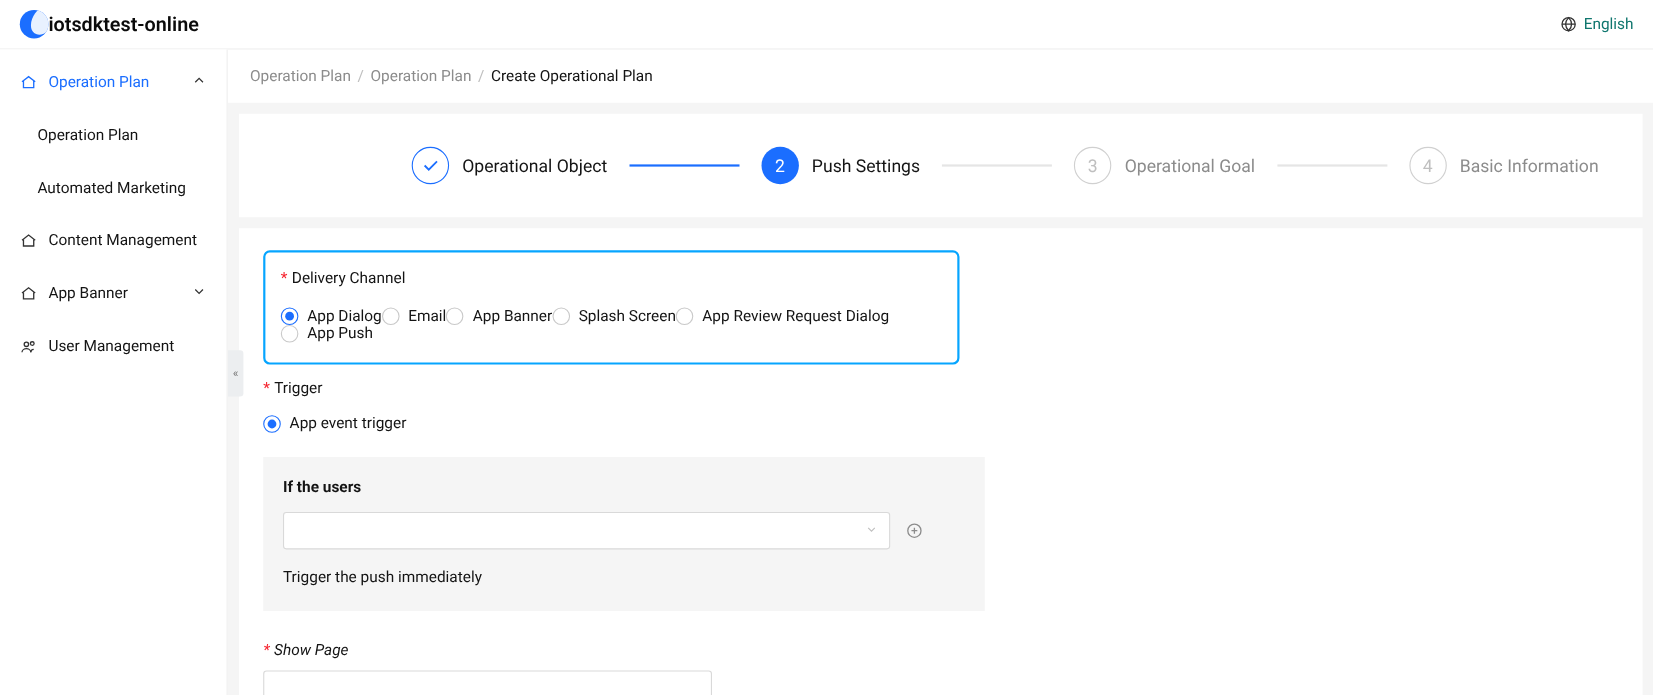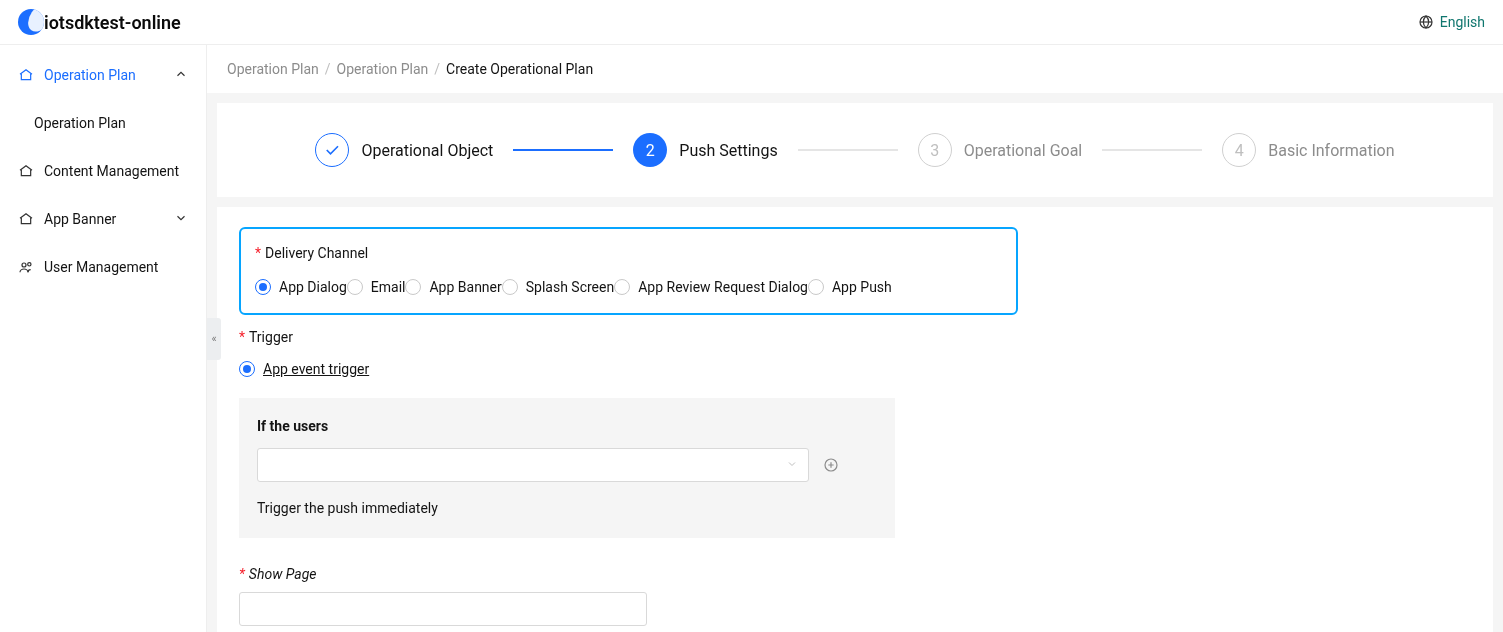--- a/index.html
+++ b/index.html
@@ -23,35 +23,35 @@
   .icon16 svg { display:block; }
 
   .main { flex: 1; background: #f5f5f5; position: relative; overflow: auto; }
   .collapse-handle { position: absolute; left: 0; top: 50%; transform: translateY(-50%); width: 14px; height: 42px; background: #eceef0; display: flex; align-items: center; justify-content: center; cursor: pointer; color: #777; font-size: 11px; border-radius: 0 3px 3px 0;}
   
   .breadcrumb { background: #fff; padding: 16px 20px; font-size: 14px; color: #8c8c8c; display: flex; align-items: center; gap: 6px; }
   .breadcrumb .sep { color: #bfbfbf; }
   .breadcrumb .current { color: #141414; }
   .bc-item { color: #8c8c8c; }
 
-  .steps-card { background: #fff; margin: 10px 10px 0 10px; padding: 30px 40px; display: flex; align-items: center; justify-content: center; gap: 0; }
+  .steps-card { background: #fff; margin: 10px 10px 0 10px; padding: 30px 40px; display: flex; align-items: center; justify-content: flex-end; gap: 0; }
   .step { display: flex; align-items: center; gap: 12px; }
   .step-circle { width: 34px; height: 34px; border-radius: 50%; display: flex; align-items: center; justify-content: center; font-size: 16px; }
   .step-circle.done { border: 1.5px solid #1b6eff; color: #1b6eff; background: #fff; }
   .step-circle.active { background: #1b6eff; color: #fff; }
   .step-circle.pending { border: 1.5px solid #d0d0d0; color: #bfbfbf; background: #fff; }
   .step-label { font-size: 16px; color: #141414; }
   .step-label.muted { color: #8c8c8c; }
   .step-line { width: 100px; height: 1.5px; margin: 0 20px; }
   .step-line.blue { background: #1b6eff; }
   .step-line.gray { background: #e5e5e5; }
 
   .form-card { background: #fff; margin: 10px 10px 0 10px; padding: 20px 22px 40px 22px; }
   
-  .hl-box { border: 2px solid #06a5ff; border-radius: 6px; padding: 16px 14px 18px 14px; width: 779px; max-width: 100%; }
+  .hl-box { border: 2px solid #06a5ff; border-radius: 6px; padding: 16px 14px 18px 14px; width: 633px; max-width: 100%; }
   .req-label { font-size: 14px; color: #141414; }
   .req-label::before { content: "*"; color: #f5222d; margin-right: 4px; }
   .radio-row { display: flex; align-items: center; margin-top: 18px; flex-wrap: wrap; }
   .radio { display: inline-flex; align-items: center; gap: 8px; cursor: pointer; color: #141414; }
   .radio .dot { width: 16px; height: 16px; border-radius: 50%; border: 1.5px solid #c9c9c9; position: relative; background: #fff; }
   .radio.checked .dot { border-color: #1b6eff; }
   .radio.checked .dot::after { content: ""; position: absolute; width: 8px; height: 8px; background: #1b6eff; border-radius: 50%; top: 50%; left: 50%; transform: translate(-50%, -50%); }
 
   .block { margin-top: 14px; }
   .block .req-label { margin-bottom: 14px; display: block; }
@@ -98,20 +98,23 @@
       <span>Operation Plan</span>
       <span class="chev">
         <svg viewBox="0 0 24 24" width="14" height="14" fill="none" stroke="#333" stroke-width="2">
             <path d="M6 15l6-6 6 6"></path>
           </svg>
       </span>
     </div>
     <div class="side-sub">
       <span>Operation Plan</span>
     </div>
+    <div class="side-sub">
+      <span>Automated Marketing</span>
+    </div>
 
     <div class="side-item">
       <span class="icon16">
         <svg viewBox="0 0 24 24" width="16" height="16" fill="none" stroke="#333" stroke-width="1.8">
             <path d="M3 11l9-7 9 7"></path>
             <path d="M5 10v9h14v-9"></path>
           </svg>
       </span>
       <span>Content Management</span>
     </div>
@@ -209,21 +212,21 @@
           </label>
           <label class="radio">
             <span class="dot"></span>
             <span>App Push</span>
           </label>
         </div>
       </div>
 
       <div class="block">
         <span class="req-label">Trigger</span>
-        <label class="radio checked" style="margin-top:2px;text-decoration:underline;">
+        <label class="radio checked" style="margin-top:2px;">
           <span class="dot"></span>
           <span>App event trigger</span>
         </label>
 
         <div class="gray-panel" style="margin-top:18px;">
           <div class="hint1">If the users</div>
           <div class="select-row">
             <div class="select">
               <span></span>
               <span class="arrow">

